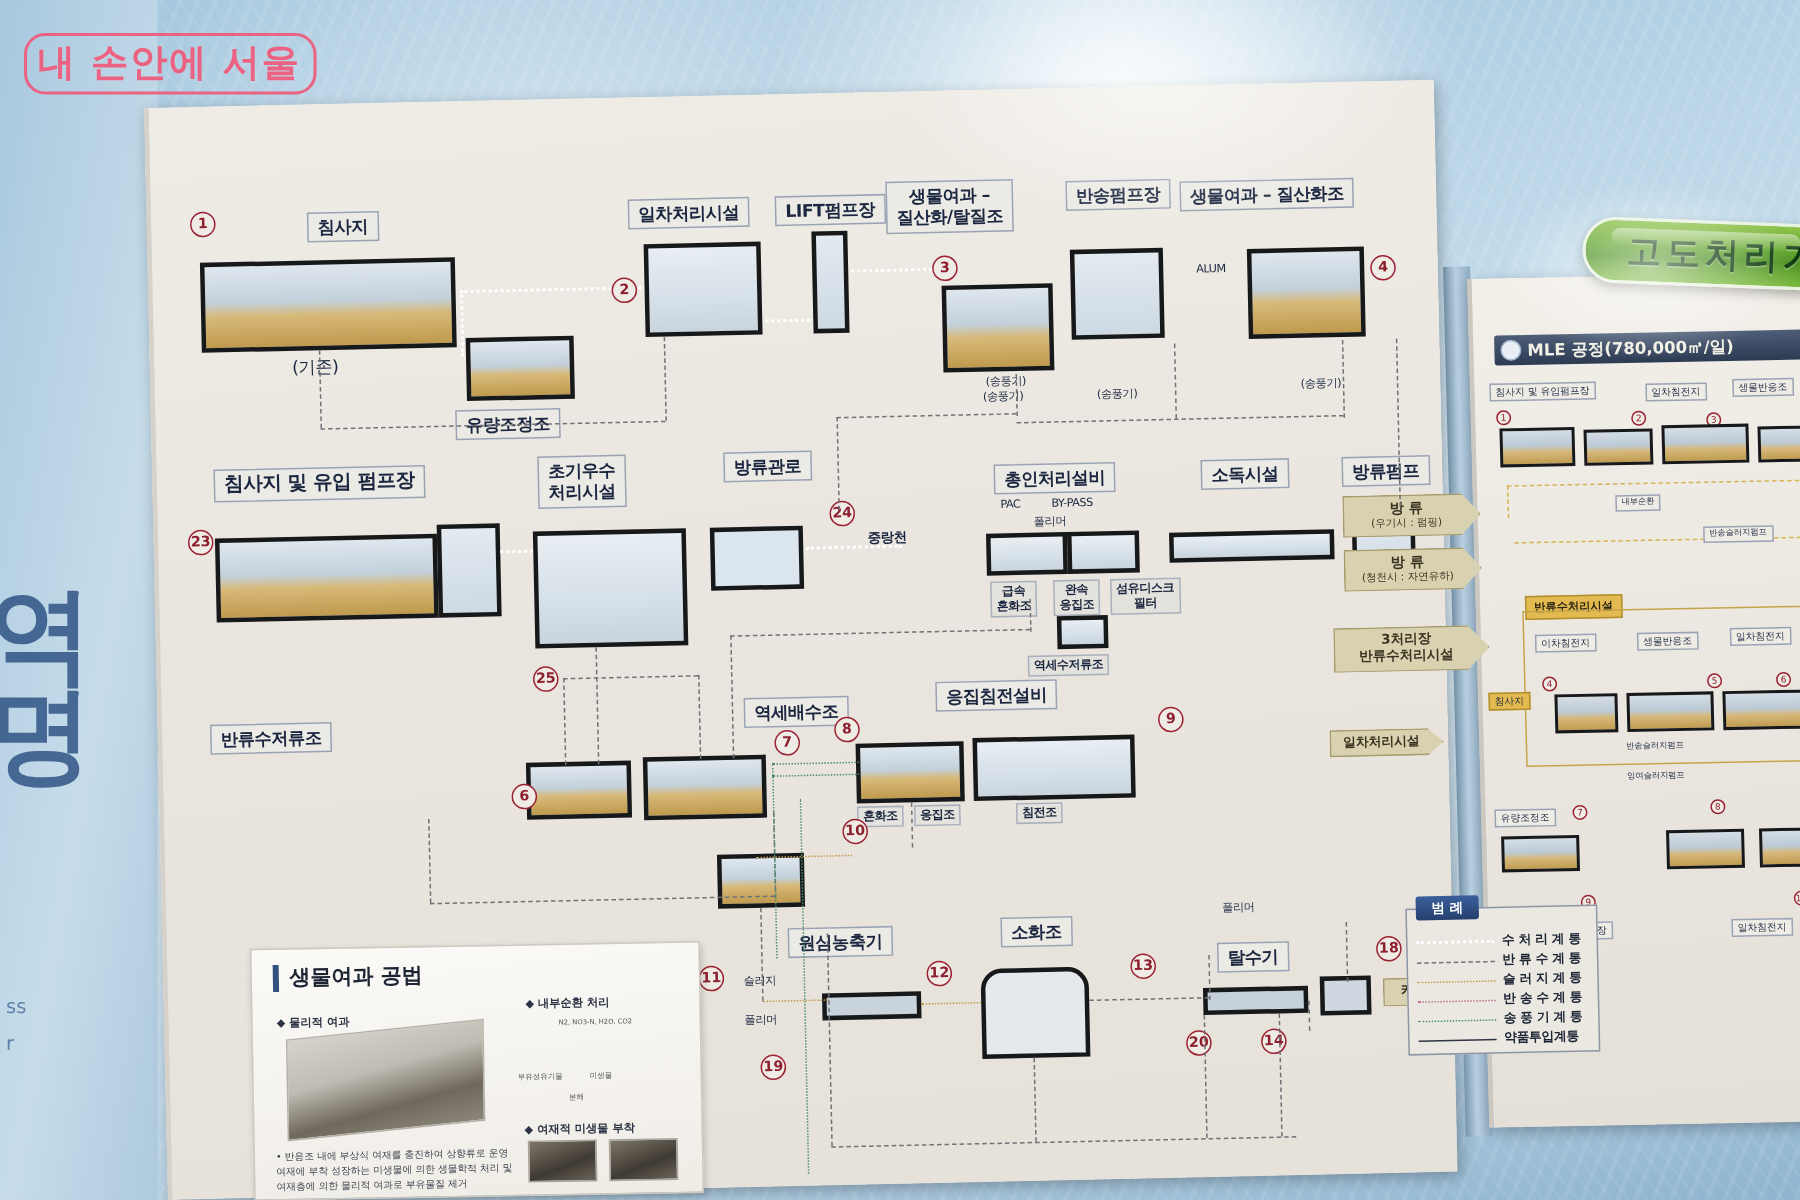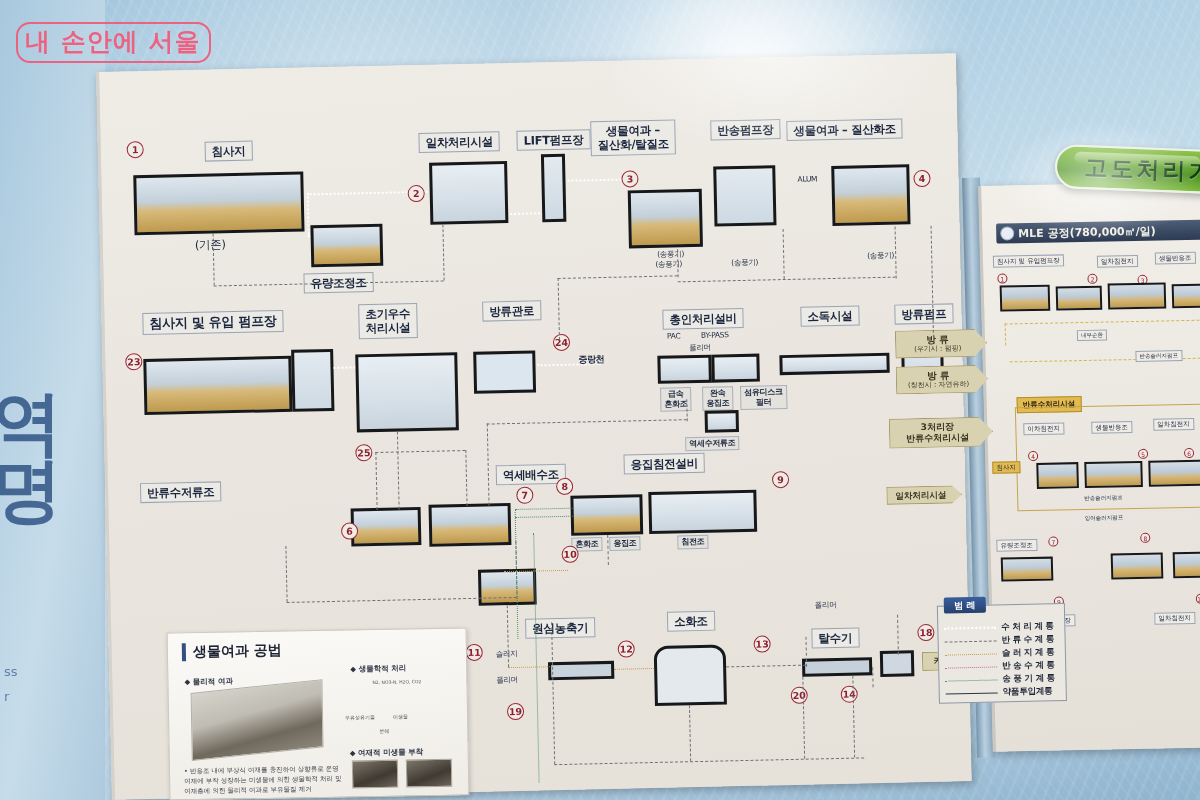--- a/index.html
+++ b/index.html
@@ -527,21 +527,21 @@
   </div>
 </div>
 
 <div id="inset">
   <div id="inset-title">생물여과 공법</div>
   <div class="inset-sub" style="left:16px; top:44px;">
     ◆ <span>물리적 여과</span>
   </div>
   <div id="inset-photo"></div>
   <div class="inset-sub" style="left:182px; top:34px;">
-    ◆ <span>생물학적 처리</span>
+    ◆ <span>내부순환 처리</span>
   </div>
   <div class="inset-sub" style="left:204px; top:50px; font-size:4.5px; font-weight:normal; color:#555;">N2, NO3-N, H2O, CO2</div>
   <div class="inset-sub" style="left:176px; top:84px; font-size:5px; font-weight:normal; color:#555;">부유성유기물</div>
   <div class="inset-sub" style="left:224px; top:84px; font-size:5px; font-weight:normal; color:#555;">미생물</div>
   <div class="inset-sub" style="left:210px; top:98px; font-size:5px; font-weight:normal; color:#555;">분해</div>
   <div class="inset-sub" style="left:180px; top:118px;">
     ◆ <span>여재적 미생물 부착</span>
   </div>
   <div class="inset-mini" style="left:182px; top:130px;"></div>
   <div class="inset-mini" style="left:236px; top:130px;"></div>

